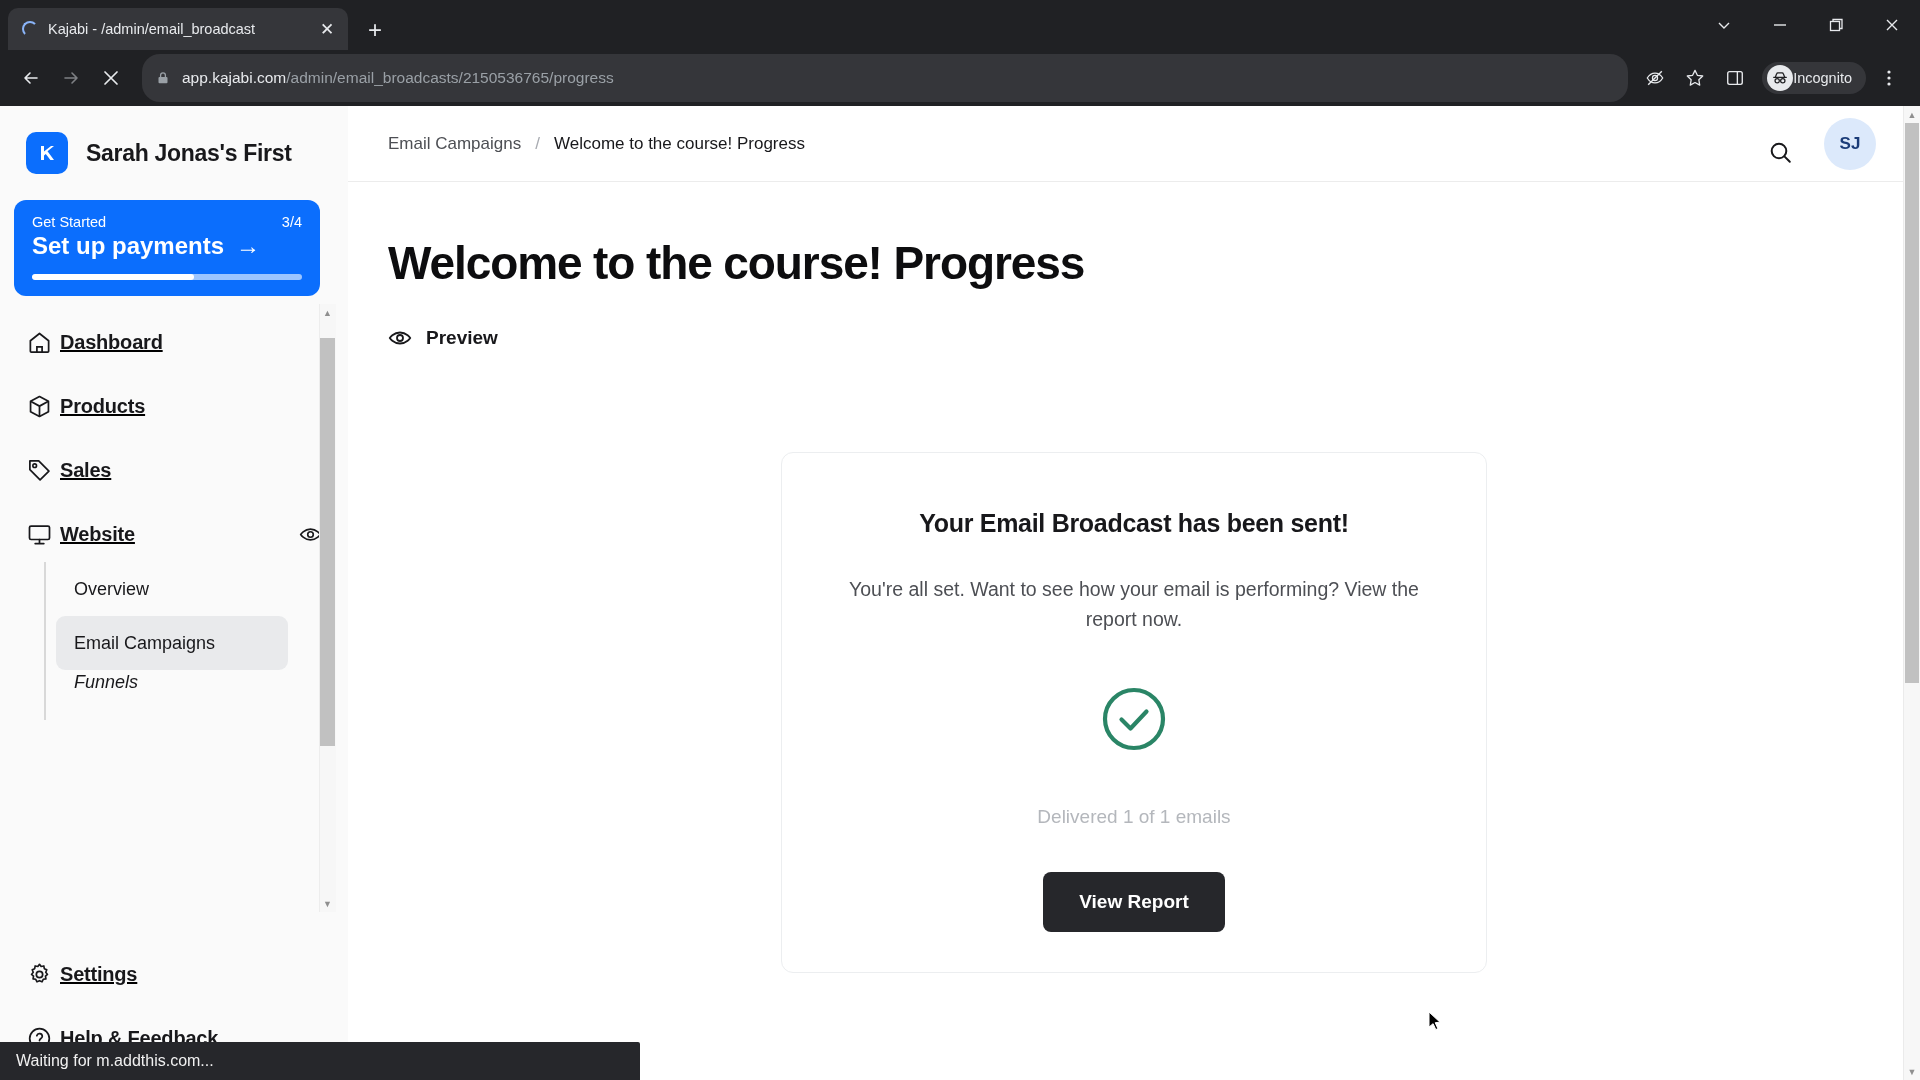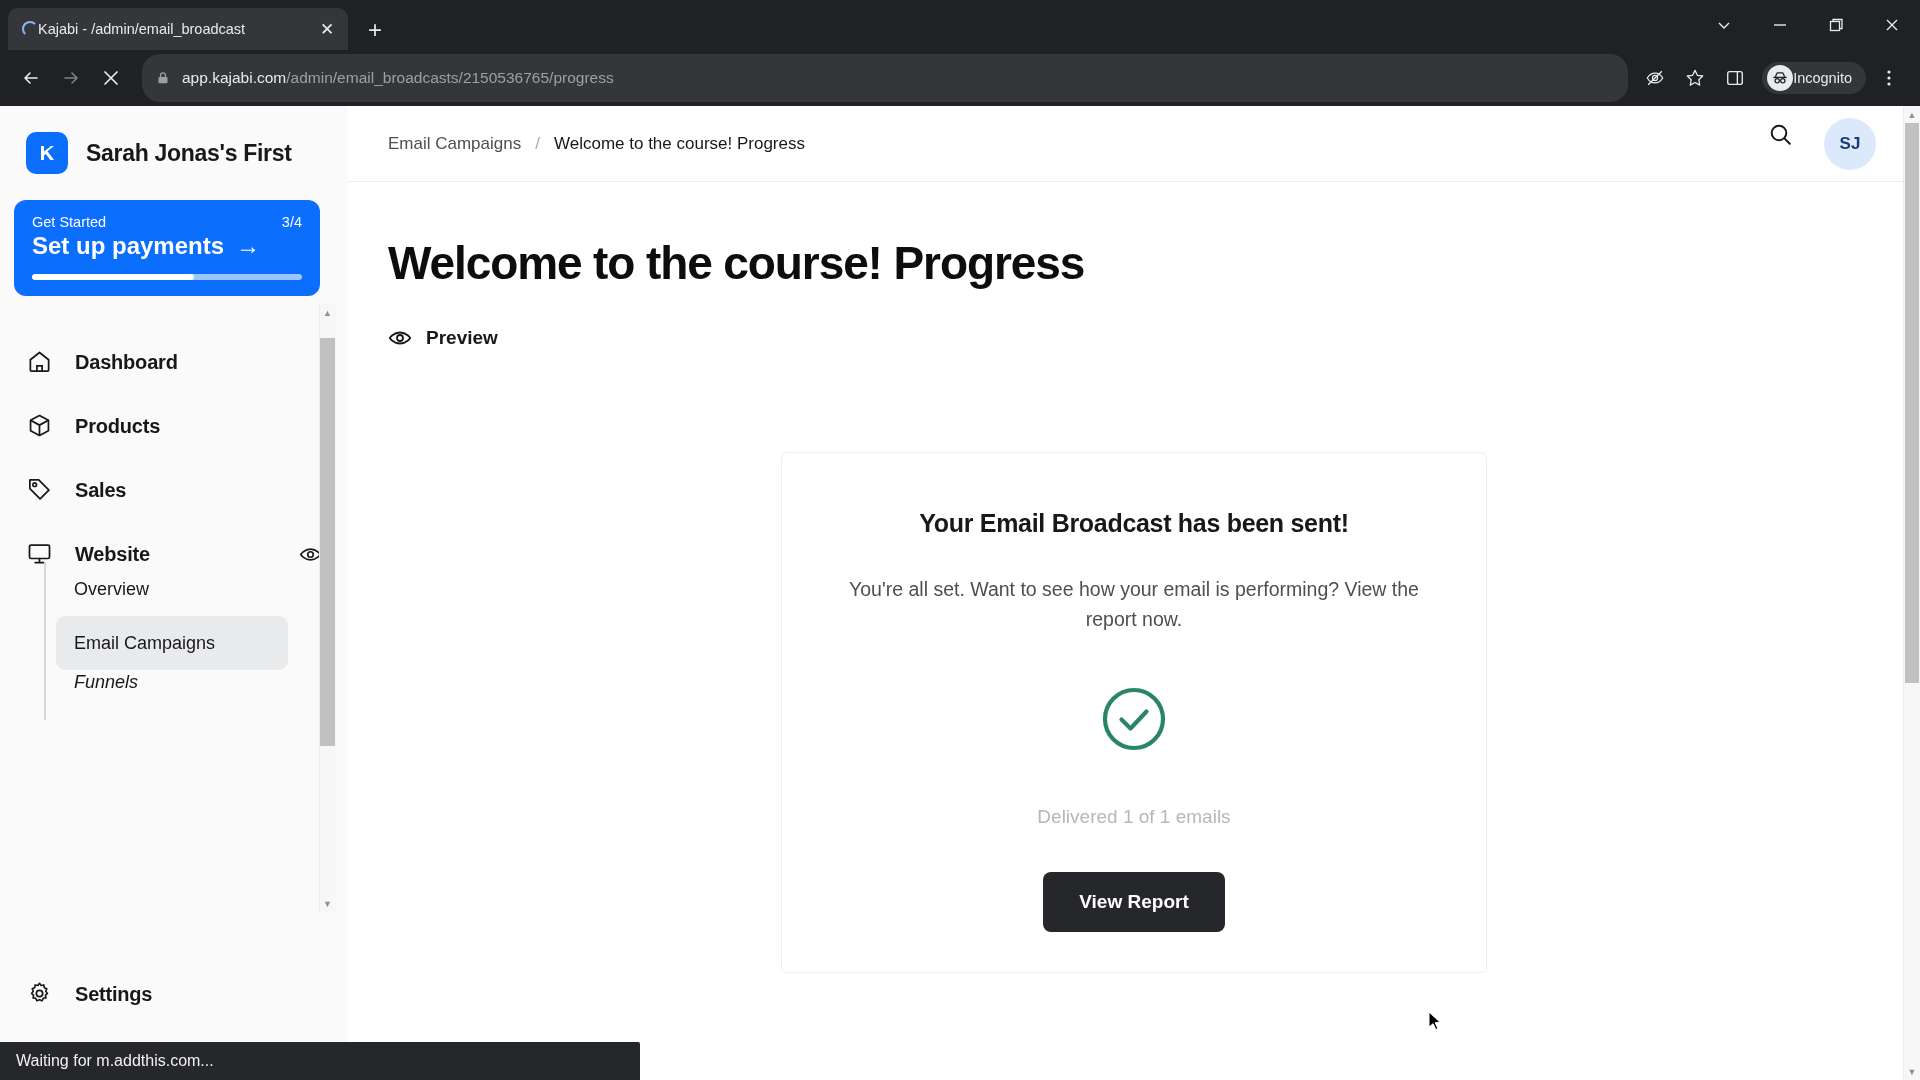--- a/index.html
+++ b/index.html
@@ -9,21 +9,21 @@
     font-family: "Liberation Sans", sans-serif;
     background: #ffffff;
   }
   
   .browser { width: 1920px; height: 1080px; display: flex; flex-direction: column; background:#202124; }
   .tabstrip {
     height: 50px; background:#202124; display:flex; align-items:flex-end; padding-left:8px; position:relative;
   }
   .tab {
     height: 42px; width: 340px; background:#35363a; border-radius: 10px 10px 0 0;
-    display:flex; align-items:center; padding: 0 10px 0 14px; position:relative;
+    display:flex; align-items:center; padding: 0 10px 0 14px; gap:10px; position:relative;
   }
   .tab-spinner {
     width:16px;height:16px;border-radius:50%;
     border:2px solid #8ab4f8; border-right-color: transparent; border-bottom-color:transparent;
     flex:0 0 auto;
   }
   .tab-title {
     color:#e8eaed; font-size:14.5px; white-space:nowrap; overflow:hidden;
     flex:1; mask-image: linear-gradient(to right, #000 88%, transparent 100%);
     -webkit-mask-image: linear-gradient(to right, #000 88%, transparent 100%);
@@ -60,21 +60,21 @@
   .navscroll { flex:1; padding-top:26px; overflow:hidden; position:relative; }
   .getstarted {
     margin:0 28px 0 14px; background:#0b6efd; border-radius:12px; padding:14px 18px 16px 18px; cursor:pointer;
   }
   .gs-row1 { display:flex; justify-content:space-between; align-items:center; color:#ffffff; font-size:14.5px; }
   .gs-row2 { display:flex; align-items:center; gap:12px; color:#ffffff; font-size:24px; font-weight:700; margin-top:2px; }
   .gs-bar { height:6px; background:#9cc5ff; border-radius:3px; margin-top:14px; overflow:hidden; }
   .gs-bar-fill { height:100%; background:#ffffff; border-radius:3px; }
   .navlist { padding:14px 0 0 0; }
   .navitem {
-    display:flex; align-items:flex-end; gap:23px; padding:0 26px 0 26px; height:64px; cursor:pointer; position:relative;
+    display:flex; align-items:center; gap:8px; padding:0 26px 0 26px; height:64px; cursor:pointer; position:relative;text-decoration:underline;
   }
   .navitem .ico { width:26px; height:26px; flex:0 0 auto; display:flex; align-items:center; justify-content:center; color:#18181b; }
   .navitem .lbl { font-size:20px; font-weight:600; color:#18181b; letter-spacing:-0.2px; }
   .navitem .trail { margin-left:auto; color:#18181b; display:flex; }
   .subnav { position:relative; padding-left:56px; margin-top:-4px; }
   .subnav:before { content:""; position:absolute; left:44px; top:0; bottom:-26px; width:2px; background:#d8d8d8; }
   .subitem { height:54px; display:flex; align-items:center; padding:0 18px; border-radius:9px; margin-right:60px; cursor:pointer; }
   .subitem .slbl { font-size:18px; color:#18181b; font-weight:400; }
   .subitem.active { background:#e9eaec; }
   .subitem.cut { height:24px; overflow:hidden;font-style:italic; }
@@ -85,33 +85,33 @@
   .sb-thumb { position:absolute; left:1px; right:1px; top:34px; height:408px; background:#c1c1c1; border-radius:0; }
   .sb-arrow { position:absolute; left:0; right:0; height:17px; display:flex; align-items:center; justify-content:center; color:#8f8f8f; font-size:9px; }
   .sb-arrow.up { top:0; } .sb-arrow.down { bottom:0; }
   
   .main { flex:1; background:#ffffff; display:flex; flex-direction:column; min-width:0; position:relative; }
   .topbar { height:76px; display:flex; align-items:center; padding:0 44px 0 40px; border-bottom:1px solid #ececec; }
   .crumbs { display:flex; align-items:center; gap:14px; font-size:17px; }
   .crumb-link { color:#4d4f54; cursor:pointer; }
   .crumb-sep { color:#a8abb1; }
   .crumb-cur { color:#18181b; }
-  .topbar-right { margin-left:auto; display:flex; align-items:flex-start; gap:26px; }
+  .topbar-right { margin-left:auto; display:flex; align-items:flex-end; gap:26px; }
   .search-btn { width:34px;height:34px;display:flex;align-items:center;justify-content:center;cursor:pointer;color:#18181b; }
   .avatar {
     width:52px;height:52px;border-radius:50%;background:#dce9fb;color:#1b3c78;
     display:flex;align-items:center;justify-content:center;font-size:17px;font-weight:700;cursor:pointer;
   }
   .content { flex:1; padding:54px 40px 0 40px; overflow:hidden; }
   .page-title { font-size:46px; font-weight:800; color:#0d0d0f; letter-spacing:-1.1px; }
   .preview-link { display:flex; align-items:center; gap:14px; margin-top:36px; cursor:pointer; width:fit-content; }
   .preview-link .plbl { font-size:19px; font-weight:600; color:#18181b; }
   .card-wrap { display:flex; justify-content:center; margin-top:102px; }
   .card {
-    width:706px; border:1px solid #eceef0; border-radius:6px; background:#ffffff;
+    width:706px; border:1px solid #eceef0; border-radius:12px; background:#ffffff;
     padding:56px 40px 40px 40px; text-align:center;
   }
   .card-h { font-size:25px; font-weight:700; color:#18181b; letter-spacing:-0.3px; }
   .card-p { font-size:19.5px; color:#4d4f54; line-height:1.55; margin-top:36px; max-width:620px; margin-left:auto; margin-right:auto; }
   .check-wrap { margin-top:52px; display:flex; justify-content:center; }
   .delivered { margin-top:50px; font-size:19px; color:#b4b7bc; }
   .view-report {
     margin:44px auto 0 auto; display:block; background:#26272b; color:#ffffff;
     font-size:19px; font-weight:700; border:none; border-radius:8px; padding:19px 36px; cursor:pointer;
     font-family:"Liberation Sans", sans-serif;

